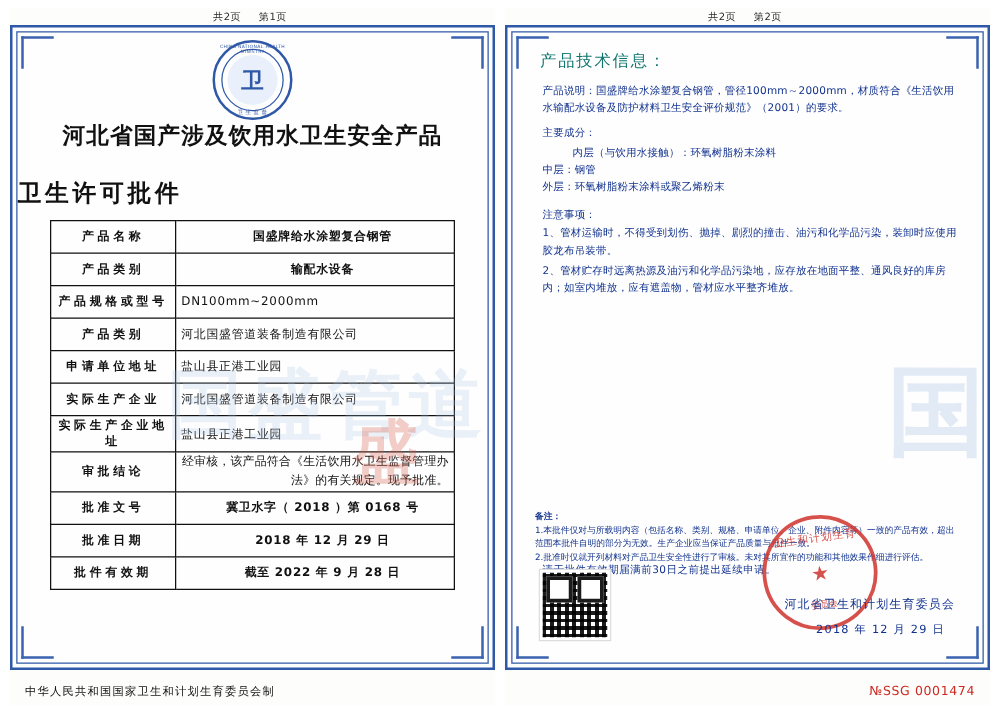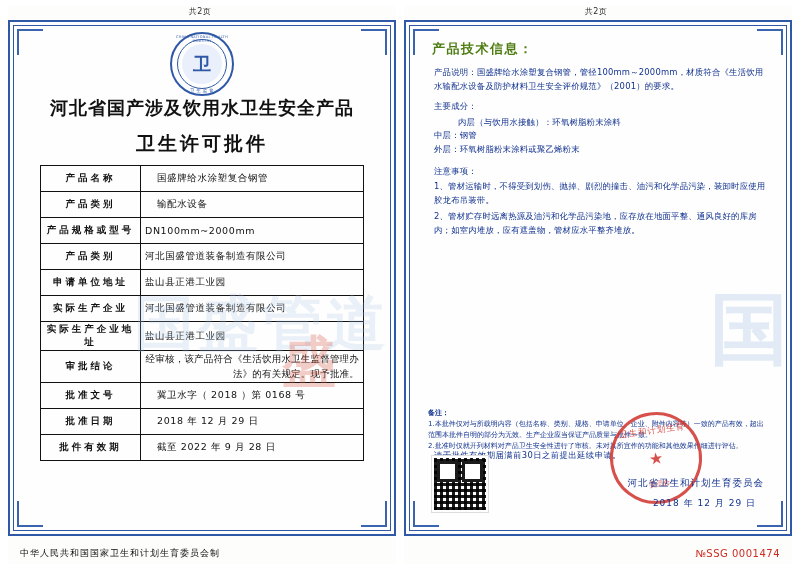--- a/index.html
+++ b/index.html
@@ -20,28 +20,27 @@
   }
   .panel {
     position: relative;
     flex: 1 1 0;
     background: #fdfdfb;
   }
   
   .pg-head {
     height: 14px;
     display: flex;
-    justify-content: flex-start;
+    justify-content: center;
     align-items: center;
     gap: 14px;
     font-size: 8px;
     color: #2a2a2a;
     padding-right: 4px;
     letter-spacing: 0.5px;
-    flex-direction: column;
   }
   .cert {
     position: relative;
     height: 516px;
     border: 2px solid #2f58a7;
     padding: 3px;
     background: #fefefe;
   }
   .cert-inner {
     position: relative;
@@ -104,27 +103,26 @@
   .title-main {
     text-align: center;
     font-family: "DejaVu Serif", "Liberation Serif", serif;
     font-size: 18px;
     font-weight: bold;
     color: #111;
     letter-spacing: 1px;
     margin-top: 4px;
   }
   .title-sub {
-    text-align: center;
     font-family: "DejaVu Serif", "Liberation Serif", serif;
     font-size: 19px;
     font-weight: bold;
     color: #111;
     letter-spacing: 3px;
-    margin-top: 11px;
+    margin-top: 22px;
     margin-bottom: 8px;
   }
   table.grid {
     width: 324px;
     margin: 0 auto;
     border-collapse: collapse;
     table-layout: fixed;
   }
   table.grid td {
     border: 1px solid #111;
@@ -138,21 +136,21 @@
     text-align: center;
     letter-spacing: 3px;
     font-weight: bold;
     font-family: "DejaVu Serif", "Liberation Serif", serif;
   }
   td.val {
     color: #11328f;
     padding-left: 8px;
     letter-spacing: 0.6px;
   }
-  td.val.center { padding-left: 16px; }
+  td.val.center { text-align: center; padding-left: 16px; font-weight: bold; }
   td.concl {
     font-size: 8.6px;
     line-height: 1.55;
     color: #111;
     padding: 4px 6px 4px 10px;
     height: 40px;
     letter-spacing: 0.2px;
     text-align: right;
   }
   .left-foot {
@@ -161,22 +159,22 @@
     bottom: 4px;
     font-size: 9px;
     letter-spacing: 1px;
     color: #111;
   }
 
   
   .r-title {
     font-family: "DejaVu Serif", "Liberation Serif", serif;
     font-size: 13px;
-    font-weight: bold;
-    color: #4d7c0f;
+    font-weight: normal;
+    color: #0f766e;
     margin: 14px 0 8px 22px;
     letter-spacing: 1.5px;
   }
   .r-body {
     padding: 0 18px 0 24px;
     font-size: 8.4px;
     line-height: 1.62;
     color: #11328f;
     letter-spacing: 0.2px;
   }

